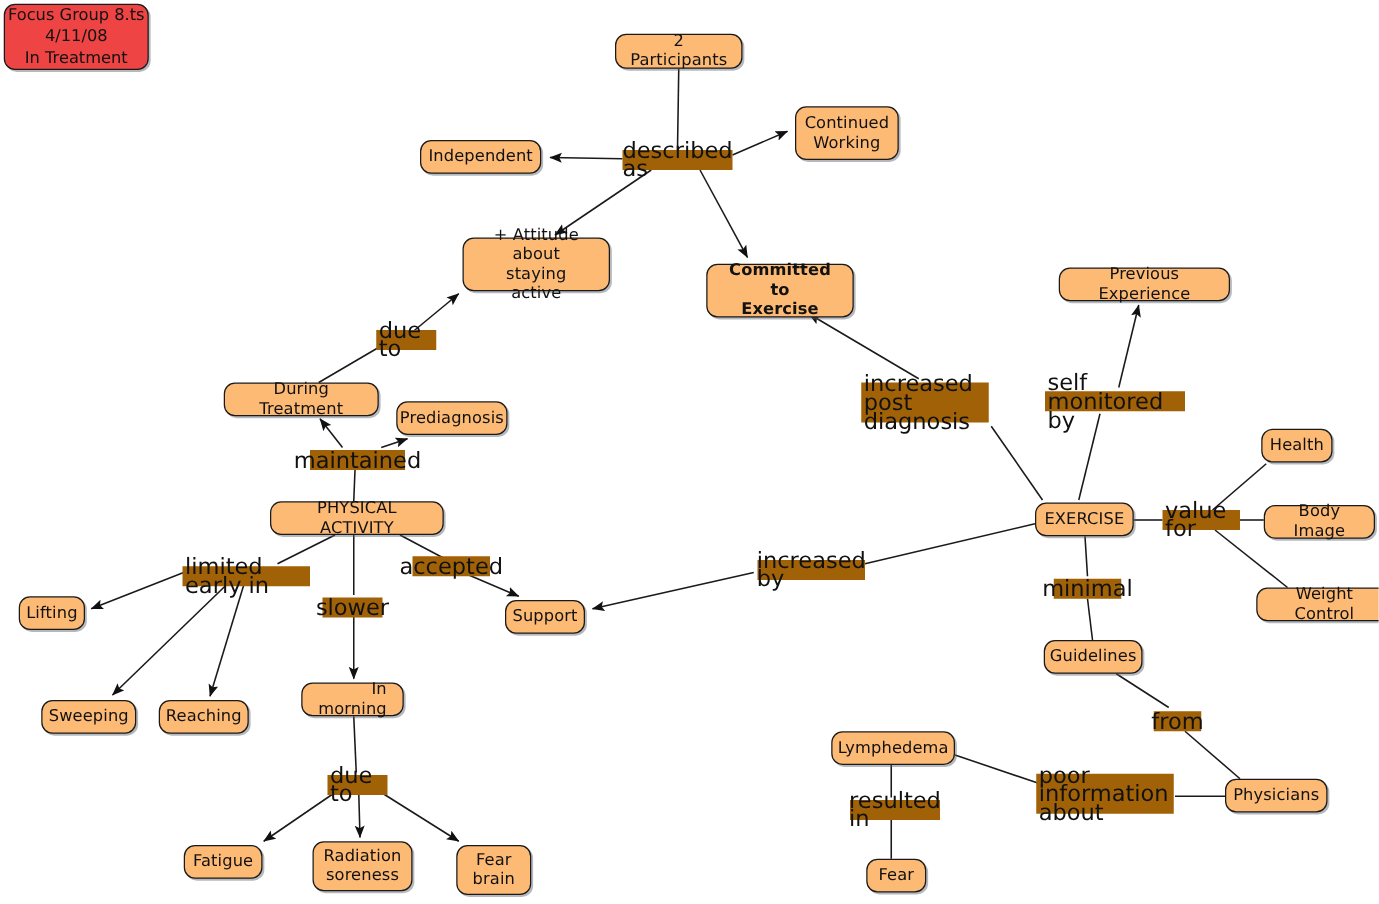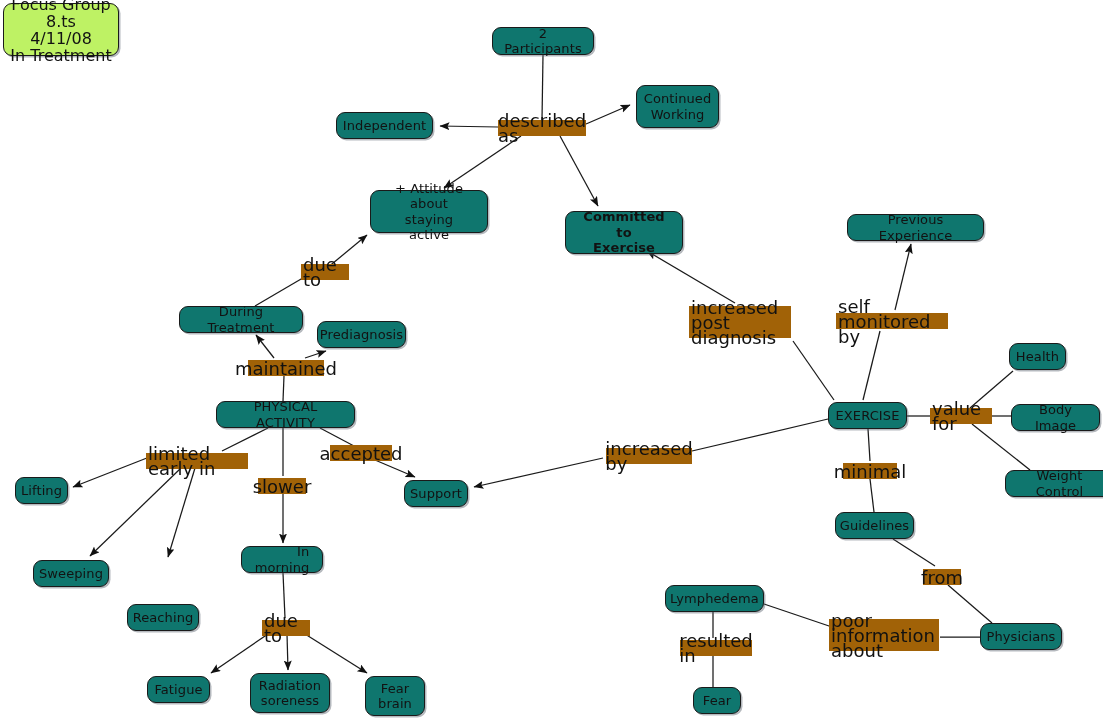--- a/index.html
+++ b/index.html
@@ -22,43 +22,43 @@
     position: absolute;
     left: 0;
     top: 0;
     width: 1103px;
     height: 723px;
     pointer-events: none;
   }
   .node {
     position: absolute;
     box-sizing: border-box;
-    background: #0f766e;
+    background: #fdba74;
     border: 1.4px solid #1a1a1a;
     border-radius: 9px;
     color: #121212;
     font-size: 13px;
     line-height: 15.5px;
     text-align: center;
     display: flex;
     align-items: center;
     justify-content: center;
     padding: 0 23px;
     box-shadow: 1.5px 1.5px 0px rgba(90,100,110,0.45);
     white-space: pre-line;
     letter-spacing: 0.1px;
   }
   .title-box {
     position: absolute;
     box-sizing: border-box;
-    background: #bef264;
+    background: #ef4444;
     border: 1.4px solid #1a1a1a;
     border-radius: 9px;
     color: #121212;
-    font-size: 16px;
+    font-size: 13px;
     line-height: 17px;
     text-align: center;
     display: flex;
     align-items: center;
     justify-content: center;
     white-space: pre-line;
     box-shadow: 1.5px 1.5px 0px rgba(90,100,110,0.45);
   }
   .link-label {
     position: absolute;
@@ -150,21 +150,21 @@
       <div class="node" style="left: 1009px; top: 343px; width: 57px; height: 27px;">Health</div>
       <div class="node" style="left: 216px; top: 401px; width: 139px; height: 27px;">PHYSICAL ACTIVITY</div>
       <div class="node" style="left: 828px; top: 402px; width: 79px; height: 27px;">EXERCISE</div>
       <div class="node" style="left: 1011px; top: 404px; width: 89px; height: 27px;">Body Image</div>
       <div class="node" style="left: 993px; top: 470px; width: 109px; height: 27px; margin-left: 12px;">Weight Control</div>
       <div class="node" style="left: 15px; top: 477px; width: 53px; height: 27px;">Lifting</div>
       <div class="node" style="left: 404px; top: 480px; width: 64px; height: 27px;">Support</div>
       <div class="node" style="left: 835px; top: 512px; width: 79px; height: 27px;">Guidelines</div>
       <div class="node" style="left: 241px; top: 546px; width: 82px; height: 27px; text-align: right;">In morning</div>
       <div class="node" style="left: 33px; top: 560px; width: 76px; height: 27px;">Sweeping</div>
-      <div class="node" style="left: 127px; top: 560px; width: 72px; height: 27px; margin-top: 44px;">Reaching</div>
+      <div class="node" style="left: 127px; top: 560px; width: 72px; height: 27px;">Reaching</div>
       <div class="node" style="left: 665px; top: 585px; width: 99px; height: 27px;">Lymphedema</div>
       <div class="node" style="left: 980px; top: 623px; width: 82px; height: 27px;">Physicians</div>
       <div class="node" style="left: 147px; top: 676px; width: 63px; height: 27px;">Fatigue</div>
       <div class="node" style="left: 250px; top: 673px; width: 80px; height: 40px;">Radiation
 soreness</div>
       <div class="node" style="left: 365px; top: 676px; width: 60px; height: 40px;">Fear
 brain</div>
       <div class="node" style="left: 693px; top: 687px; width: 41px; height: 27px;">Fear</div>
     </div>
   <div id="label-slot">

